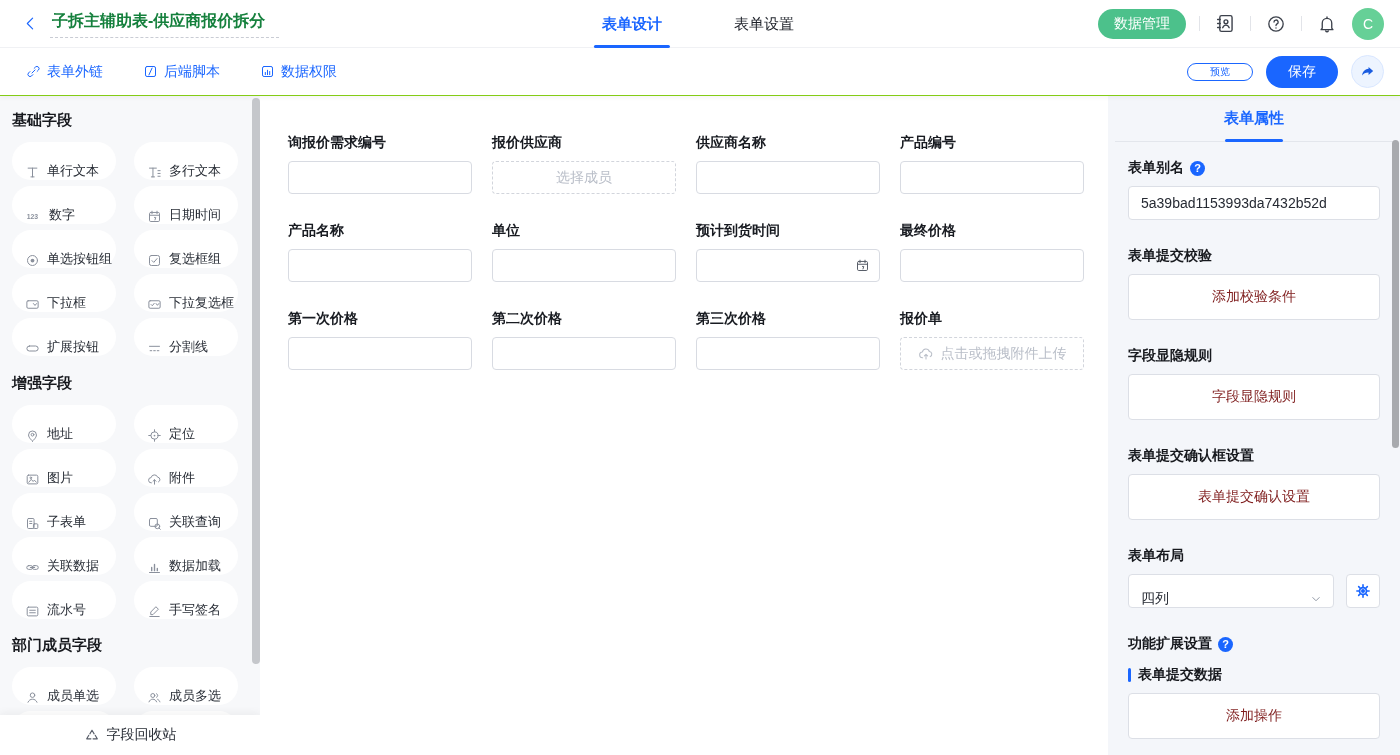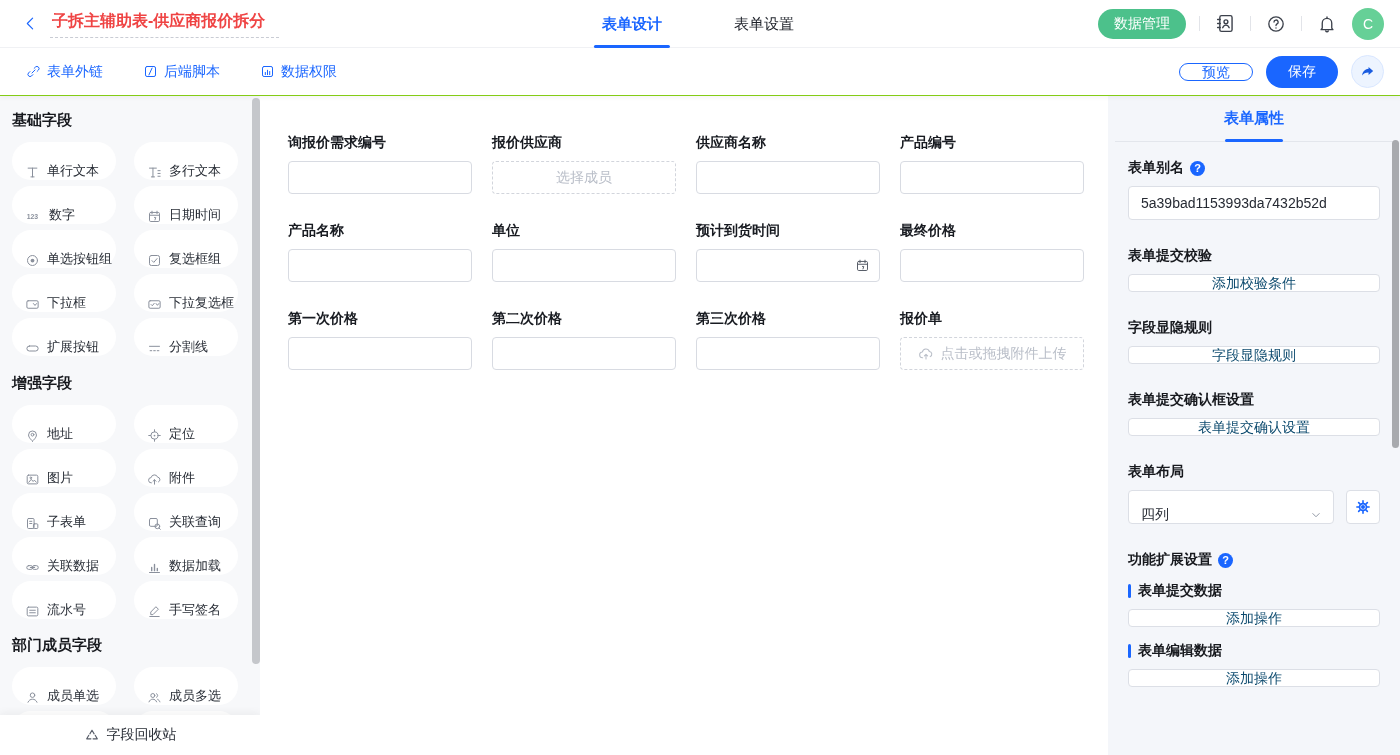--- a/index.html
+++ b/index.html
@@ -5,37 +5,37 @@
   * { margin:0; padding:0; box-sizing:border-box; }
   html,body { width:1400px; height:755px; overflow:hidden; }
   body { font-family:"Liberation Sans","DejaVu Sans",sans-serif; background:#fff; color:#1d2129; }
   .app { width:1400px; height:755px; display:flex; flex-direction:column; }
 
   svg.ic { display:inline-block; vertical-align:middle; stroke:currentColor; fill:none; stroke-width:1.6; stroke-linecap:round; stroke-linejoin:round; }
 
   
   .topbar { height:48px; flex:0 0 48px; display:flex; align-items:center; padding:0 16px 0 18px; border-bottom:1px solid #f0f1f4; position:relative; background:#fff; z-index:5; }
   .back-btn { width:24px; height:24px; color:#1a66ff; display:flex; align-items:center; justify-content:center; cursor:pointer; }
-  .doc-title { margin-left:8px; font-size:16px; font-weight:700; color:#ef4444; padding:2px 14px 5px 2px; border-bottom:1px dashed #c9ccd4; cursor:text; }
+  .doc-title { margin-left:8px; font-size:16px; font-weight:700; color:#15803d; padding:2px 14px 5px 2px; border-bottom:1px dashed #c9ccd4; cursor:text; }
   .header-tabs { position:absolute; left:50%; transform:translateX(-51%); top:0; height:48px; display:flex; gap:56px; }
   .h-tab { height:48px; display:flex; align-items:center; font-size:15px; color:#1d2129; cursor:pointer; position:relative; padding:0 8px; }
   .h-tab.active { color:#1a66ff; font-weight:600; }
   .h-tab.active::after { content:""; position:absolute; left:0; right:0; bottom:0; height:3px; border-radius:2px; background:#1a66ff; }
   .header-right { margin-left:auto; display:flex; align-items:center; gap:13px; }
   .green-pill { height:30px; border-radius:15px; background:#4cc18b; color:#fff; font-size:14px; display:flex; align-items:center; padding:0 16px; border:none; cursor:pointer; }
   .v-sep { width:1px; height:15px; background:#e2e4e9; }
   .top-icon { width:24px; height:24px; color:#3c414b; display:flex; align-items:center; justify-content:center; cursor:pointer; }
   .avatar { width:32px; height:32px; border-radius:50%; background:#66d097; color:#fff; font-size:14px; display:flex; align-items:center; justify-content:center; cursor:pointer; }
 
   
   .subbar { height:48px; flex:0 0 48px; display:flex; align-items:center; padding:0 16px 0 26px; background:#fff; border-bottom:1px solid #84cc16; box-shadow:0 2px 5px rgba(31,35,41,.04); position:relative; z-index:4; }
   .sub-links { display:flex; gap:40px; }
   .sub-link { display:flex; align-items:center; gap:6px; color:#1a66ff; font-size:14px; cursor:pointer; }
   .sub-right { margin-left:auto; display:flex; align-items:center; gap:13px; }
-  .btn-outline { height:18px; border-radius:16px; border:1px solid #1a66ff; color:#1a66ff; background:#fff; font-size:14px; padding:0 22px; cursor:pointer; }
+  .btn-outline { height:18px; border-radius:16px; border:1px solid #1a66ff; color:#1a66ff; background:#fff; font-size:10px; padding:0 22px; cursor:pointer; }
   .btn-primary { height:32px; border-radius:16px; border:none; color:#fff; background:#1a66ff; font-size:14px; padding:0 22px; cursor:pointer; }
   .btn-share { width:33px; height:33px; border-radius:50%; background:#edf4ff; border:1px solid #d9e7ff; color:#1a5ce0; display:flex; align-items:center; justify-content:center; cursor:pointer; }
 
   
   .body { flex:1; display:flex; min-height:0; position:relative; }
 
   
   .sidebar { width:260px; flex:0 0 260px; background:#f7f8fa; position:relative; padding:14px 0 0 12px; overflow:hidden; }
   .sec-title { font-size:15px; font-weight:700; color:#17191e; height:20px; line-height:20px; }
   .sec-title.mt1 { margin-top:17px; } .sec-title.mt2 { margin-top:16px; }
@@ -57,21 +57,21 @@
   
   .props { width:292px; flex:0 0 292px; background:#f4f6fa; position:relative; padding:0 20px; overflow:hidden; }
   .props-tabs { height:46px; display:flex; margin:0 -13px; border-bottom:1px solid #e3e6ec; }
   .p-tab { flex:1; display:flex; align-items:center; justify-content:center; font-size:15px; color:#1d2129; cursor:pointer; position:relative; }
   .p-tab.active { color:#1a66ff; font-weight:600; }
   .p-tab.active::after { content:""; position:absolute; bottom:-1px; left:50%; transform:translateX(-50%); width:58px; height:3px; border-radius:2px; background:#1a66ff; }
   .prop-label { margin:26px 0 8px; font-size:14px; font-weight:700; color:#17191e; display:flex; align-items:center; gap:6px; height:20px; }
   .prop-label.first { margin-top:16px; }
   .q-badge { width:15px; height:15px; border-radius:50%; background:#1a66ff; color:#fff; font-size:11px; font-weight:700; display:flex; align-items:center; justify-content:center; cursor:pointer; }
   .prop-input { height:34px; background:#fff; border:1px solid #dcdfe6; border-radius:4px; display:flex; align-items:center; padding:0 12px; font-size:14px; color:#262a33; cursor:text; }
-  .prop-btn { width:100%; height:18px; background:#fff; border:1px solid #dcdfe6; border-radius:4px; font-size:14px; color:#0c4a6e; cursor:pointer; }
+  .prop-btn { width:100%; height:46px; background:#fff; border:1px solid #dcdfe6; border-radius:4px; font-size:14px; color:#7f1d1d; cursor:pointer; }
   .layout-row { display:flex; gap:12px; }
   .prop-select { flex:1; height:34px; background:#fff; border:1px solid #dcdfe6; border-radius:4px; display:flex; align-items:center; justify-content:space-between; padding:16px 10px 0 12px; font-size:14px; color:#262a33; cursor:pointer; }
   .prop-select .chev { color:#8a919f; }
   .gear-btn { width:34px; height:34px; flex:0 0 34px; background:#fff; border:1px solid #dcdfe6; border-radius:4px; color:#1a66ff; display:flex; align-items:center; justify-content:center; cursor:pointer; }
   .sub-head { display:flex; align-items:center; gap:7px; font-size:14px; font-weight:700; color:#17191e; height:20px; }
   .sub-head .bar { width:3px; height:14px; border-radius:1.5px; background:#1a66ff; }
   .sub-head.a { margin:11px 0 8px; } .sub-head.b { margin:14px 0 8px; }
   .props-scroll { position:absolute; top:44px; right:1px; width:7px; height:308px; border-radius:3.5px; background:#a8aaae; }
 </style>
 </head>

